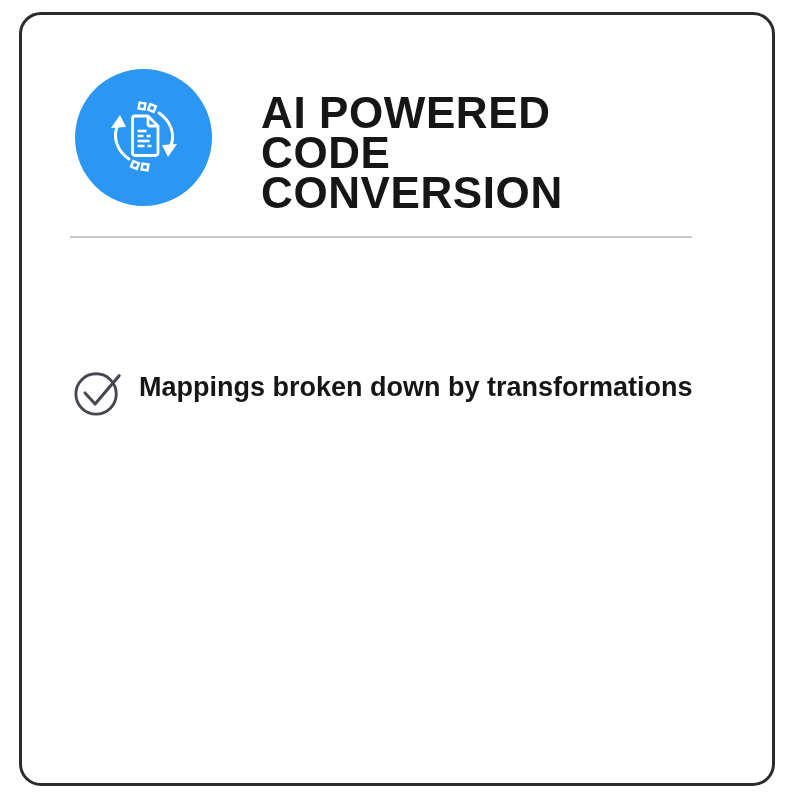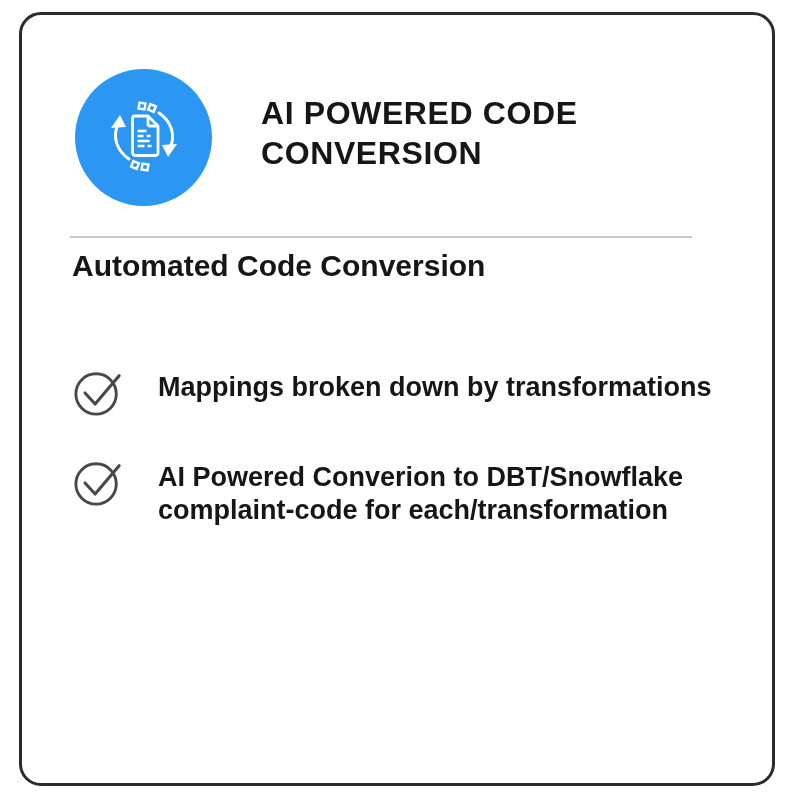--- a/index.html
+++ b/index.html
@@ -36,21 +36,21 @@
     background: var(--accent-blue, #2b97f3);
     display: flex;
     align-items: center;
     justify-content: center;
   }
   .card-title {
     position: absolute;
     left: 239px;
     top: 78px;
     width: 420px;
-    font-size: 32px;
+    font-size: 44px;
     line-height: 40px;
     font-weight: 700;
     letter-spacing: 0.6px;
     color: var(--text-dark, #141414);
     white-space: pre-line;
   }
   .divider {
     position: absolute;
     left: 48px;
     top: 221px;
@@ -69,21 +69,21 @@
   }
   .features {
     position: absolute;
     left: 51px;
     top: 352px;
     right: 40px;
   }
   .feature-row {
     display: flex;
     align-items: flex-start;
-    gap: 35px;
+    gap: 16px;
     margin-bottom: 40px;
   }
   .check-wrap {
     flex: 0 0 50px;
     width: 50px;
     height: 50px;
   }
   .feature-text {
     font-size: 27px;
     line-height: 33px;
@@ -124,40 +124,29 @@
           </g>
         </svg>
       </span>
     </div>
 
     <div class="card-title">AI POWERED CODE
 CONVERSION</div>
 
     <div class="divider"></div>
 
-    <div class="card-subtitle">Automated Code Conversion</div>
 
     <div class="features">
   <div class="feature-row">
     <span class="check-wrap">
       <svg width="50" height="50" viewBox="0 0 52 52" fill="none">
         <circle cx="24" cy="28" r="21" stroke="#47474d" stroke-width="3"></circle>
         <path d="M12.5 27 L23 38.5 L48 9" stroke="#47474d" stroke-width="3.2" stroke-linecap="round" stroke-linejoin="round"></path>
       </svg>
     </span>
     <span class="feature-text">Mappings broken down by transformations</span>
   </div>
 
-  <div class="feature-row">
-    <span class="check-wrap">
-      <svg width="50" height="50" viewBox="0 0 52 52" fill="none">
-        <circle cx="24" cy="28" r="21" stroke="#47474d" stroke-width="3"></circle>
-        <path d="M12.5 27 L23 38.5 L48 9" stroke="#47474d" stroke-width="3.2" stroke-linecap="round" stroke-linejoin="round"></path>
-      </svg>
-    </span>
-    <span class="feature-text">AI Powered Converion to DBT/Snowflake
-complaint-code for each/transformation</span>
-  </div>
 
 </div>
 
   </div>
 </div>
 
 </body></html>

